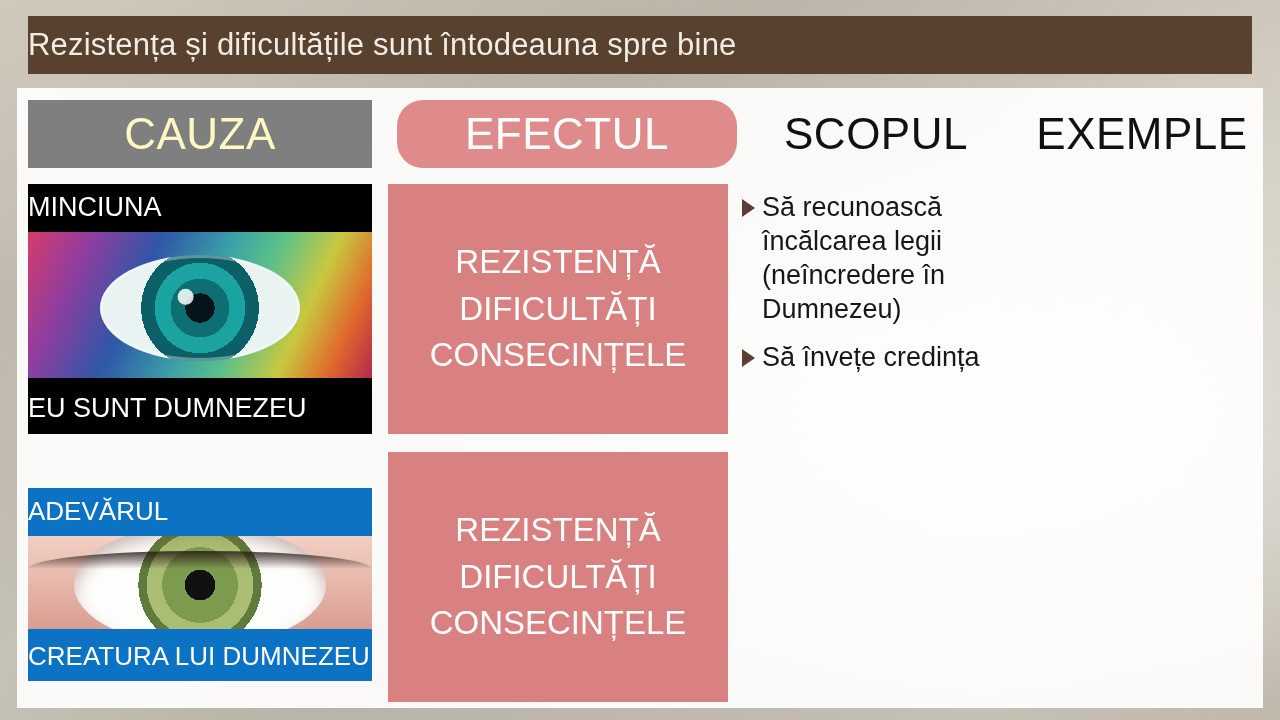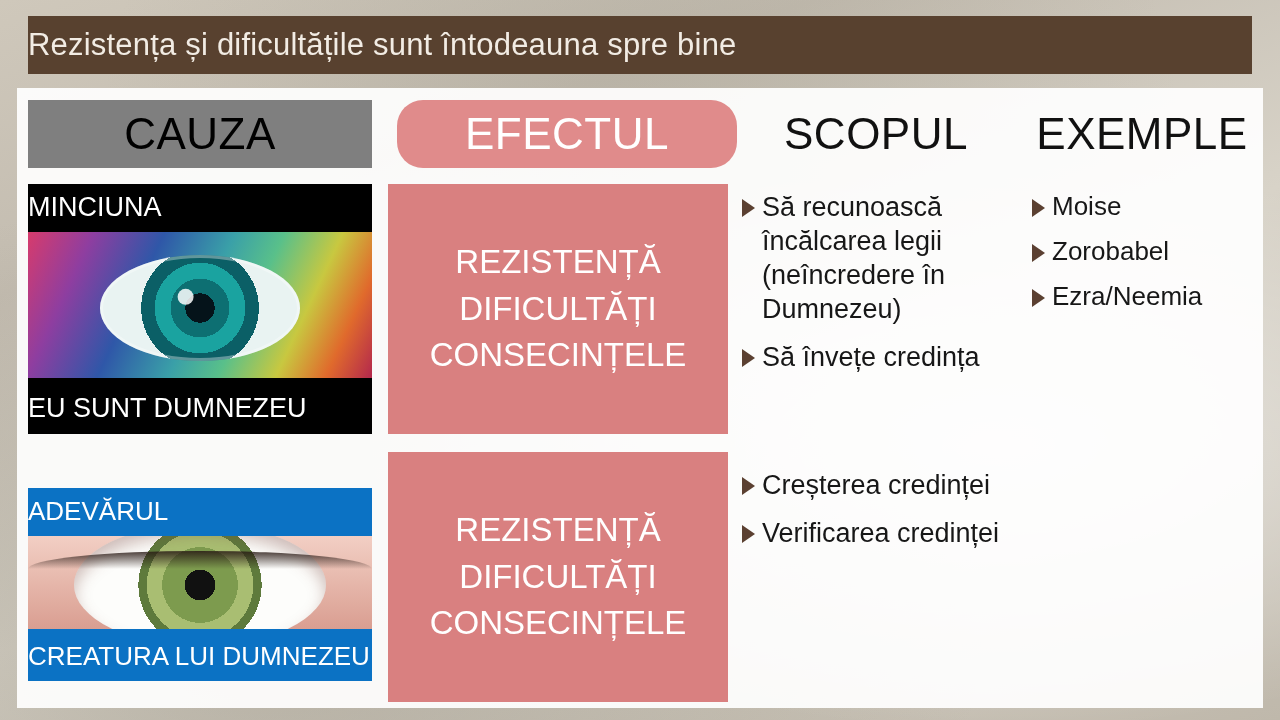--- a/index.html
+++ b/index.html
@@ -66,21 +66,21 @@
     position: absolute;
     top: 100px;
     height: 68px;
     display: flex;
     align-items: center;
     justify-content: center;
     font-size: 44px;
     font-weight: 400;
     letter-spacing: 0.5px;
   }
-  .hdr-cauza   { background: #7f7f7f; color: #000000; }
+  .hdr-cauza   { background: #7f7f7f; color: #fef9c3; }
   .hdr-efectul { background: #e08b8b; color: #ffffff; }
   .hdr-plain   { color: #111111; }
 
   
   .cauza-cell {
     position: absolute;
     left: 28px;
     width: 344px;
     background: #000;
     overflow: hidden;
@@ -262,38 +262,14 @@
     <div class="bullet-row">
       <span class="tri"></span>
       <span class="bullet-text">Să recunoască încălcarea legii (neîncredere în Dumnezeu)</span>
     </div>
     <div class="bullet-row">
       <span class="tri"></span>
       <span class="bullet-text">Să învețe credința</span>
     </div>
   </div>
 
-  <div class="bullet-list" id="scopul-list-2">
-    <div class="bullet-row">
-      <span class="tri"></span>
-      <span class="bullet-text">Creșterea credinței</span>
-    </div>
-    <div class="bullet-row">
-      <span class="tri"></span>
-      <span class="bullet-text">Verificarea credinței</span>
-    </div>
-  </div>
-
-  <div class="bullet-list" id="exemple-list">
-    <div class="bullet-row">
-      <span class="tri"></span>
-      <span class="bullet-text">Moise</span>
-    </div>
-    <div class="bullet-row">
-      <span class="tri"></span>
-      <span class="bullet-text">Zorobabel</span>
-    </div>
-    <div class="bullet-row">
-      <span class="tri"></span>
-      <span class="bullet-text">Ezra/Neemia</span>
-    </div>
-  </div>
+
 </div>
 
 </body></html>

